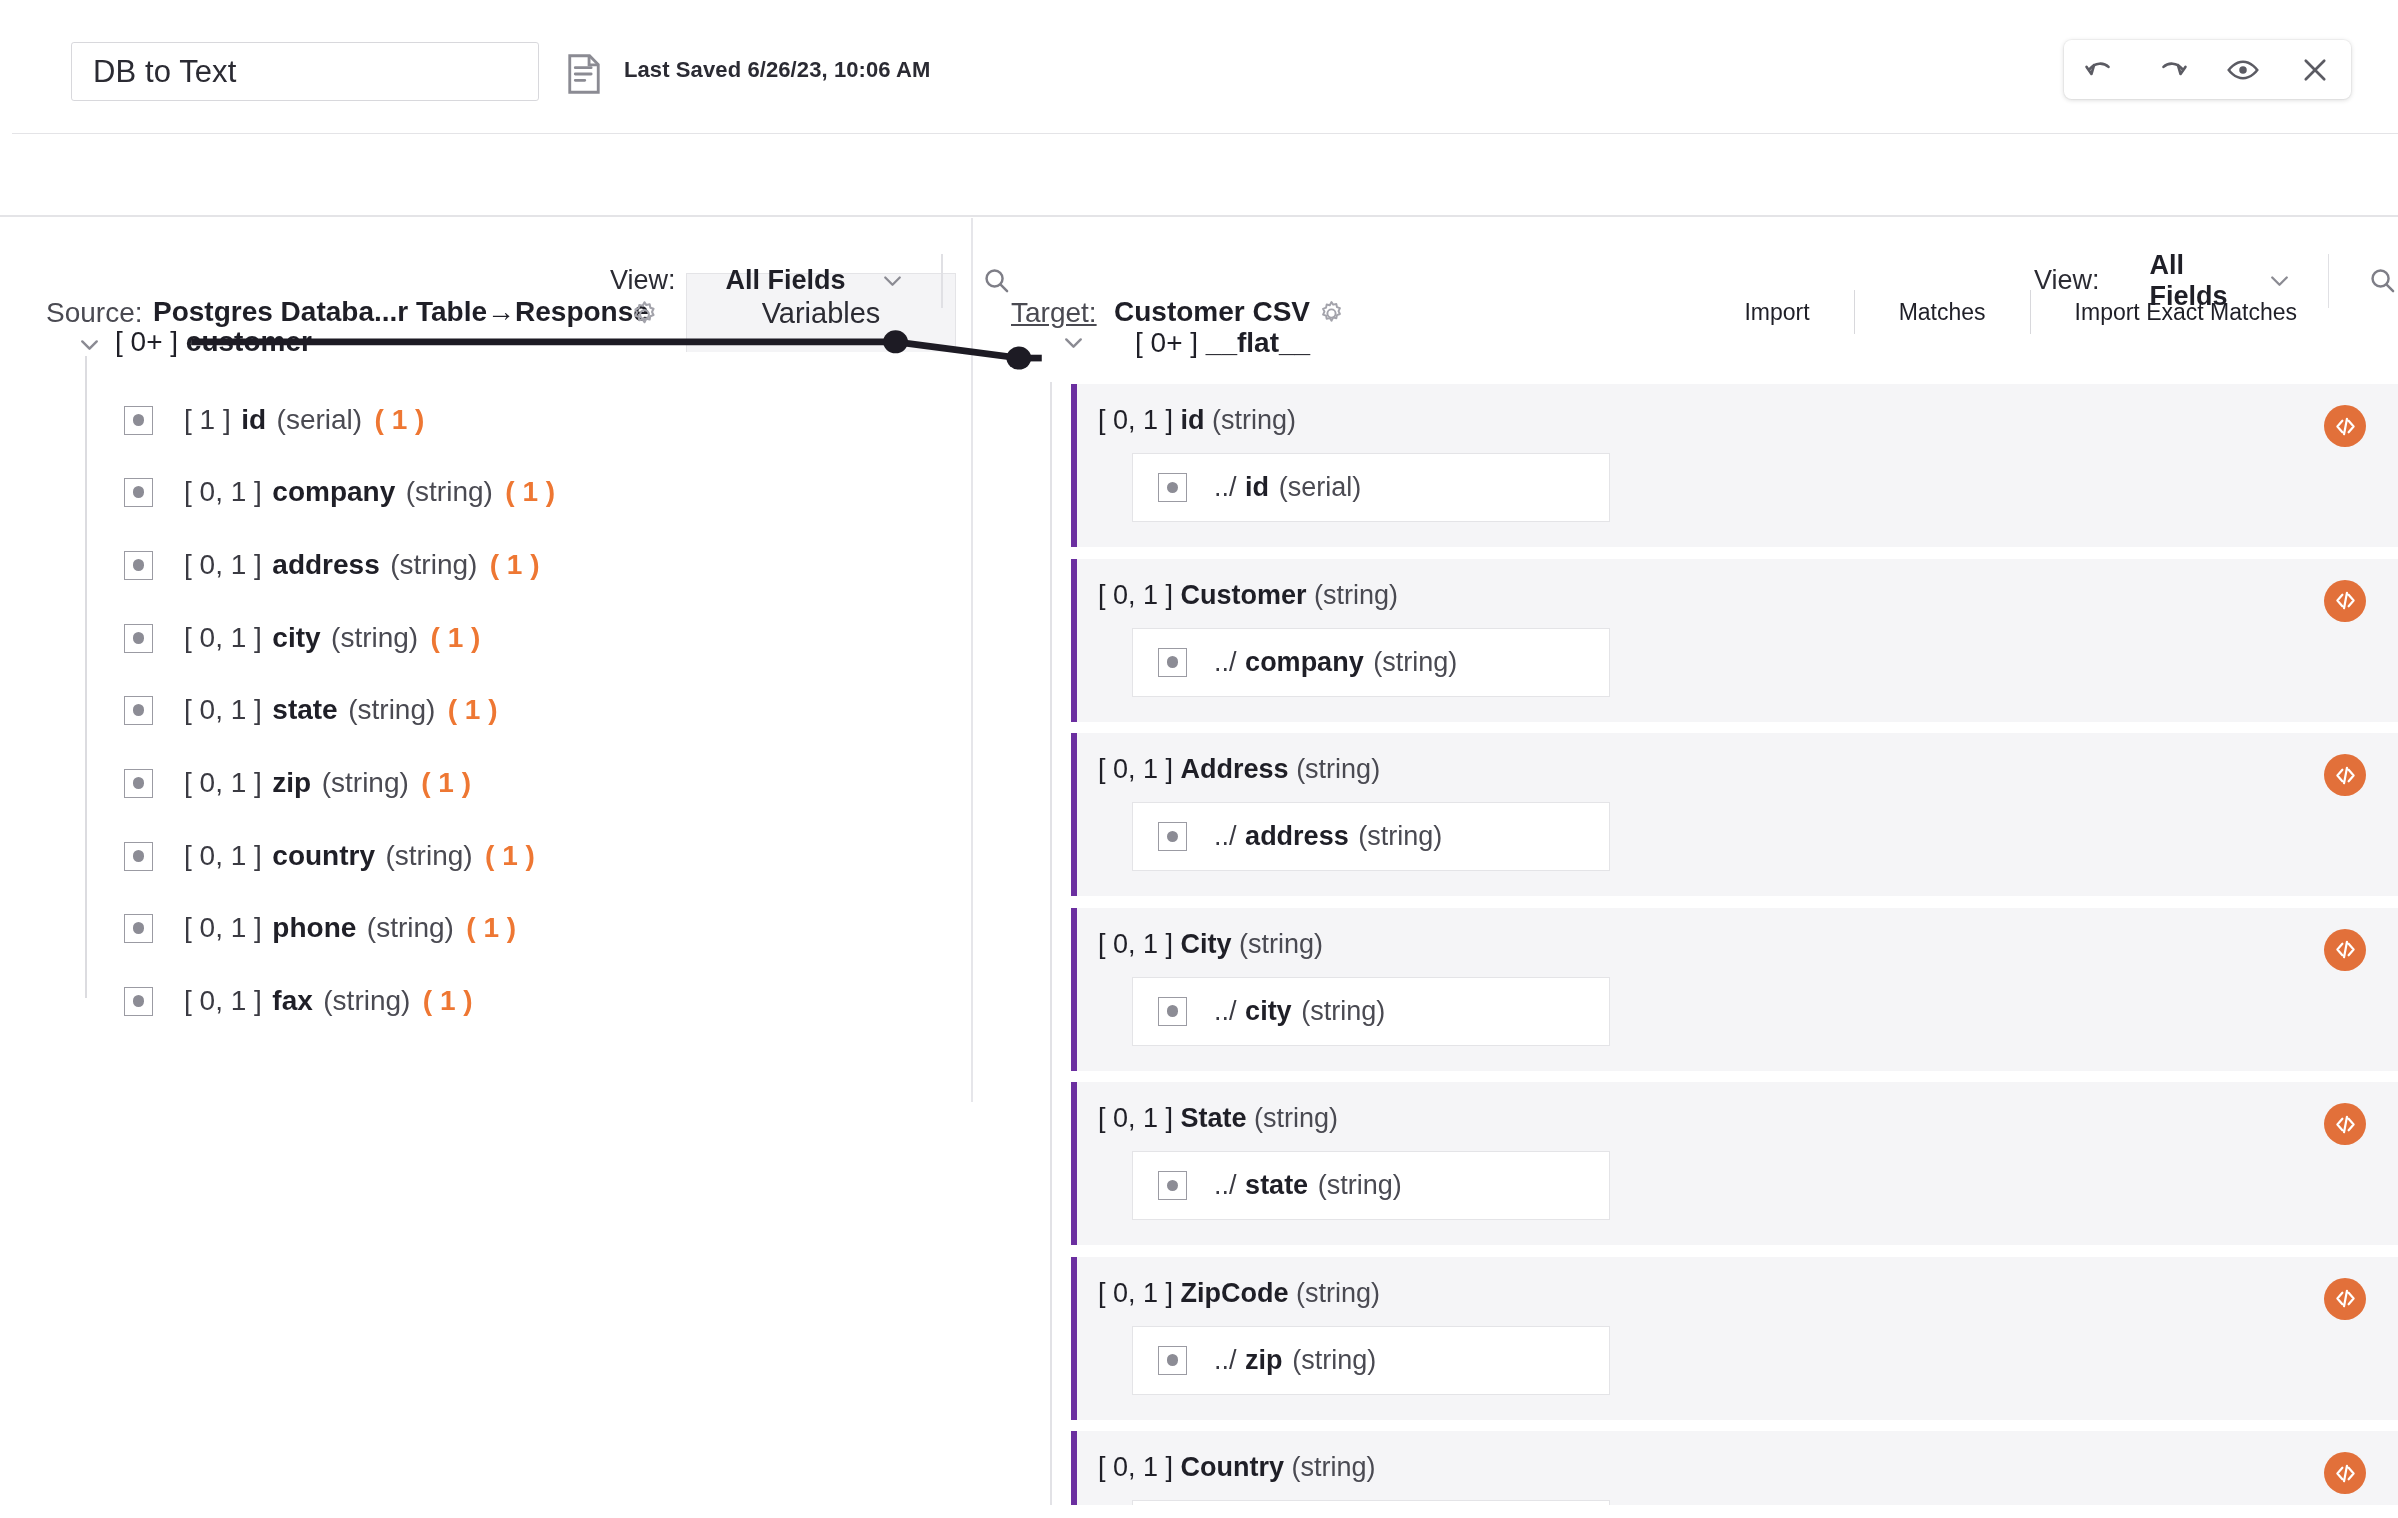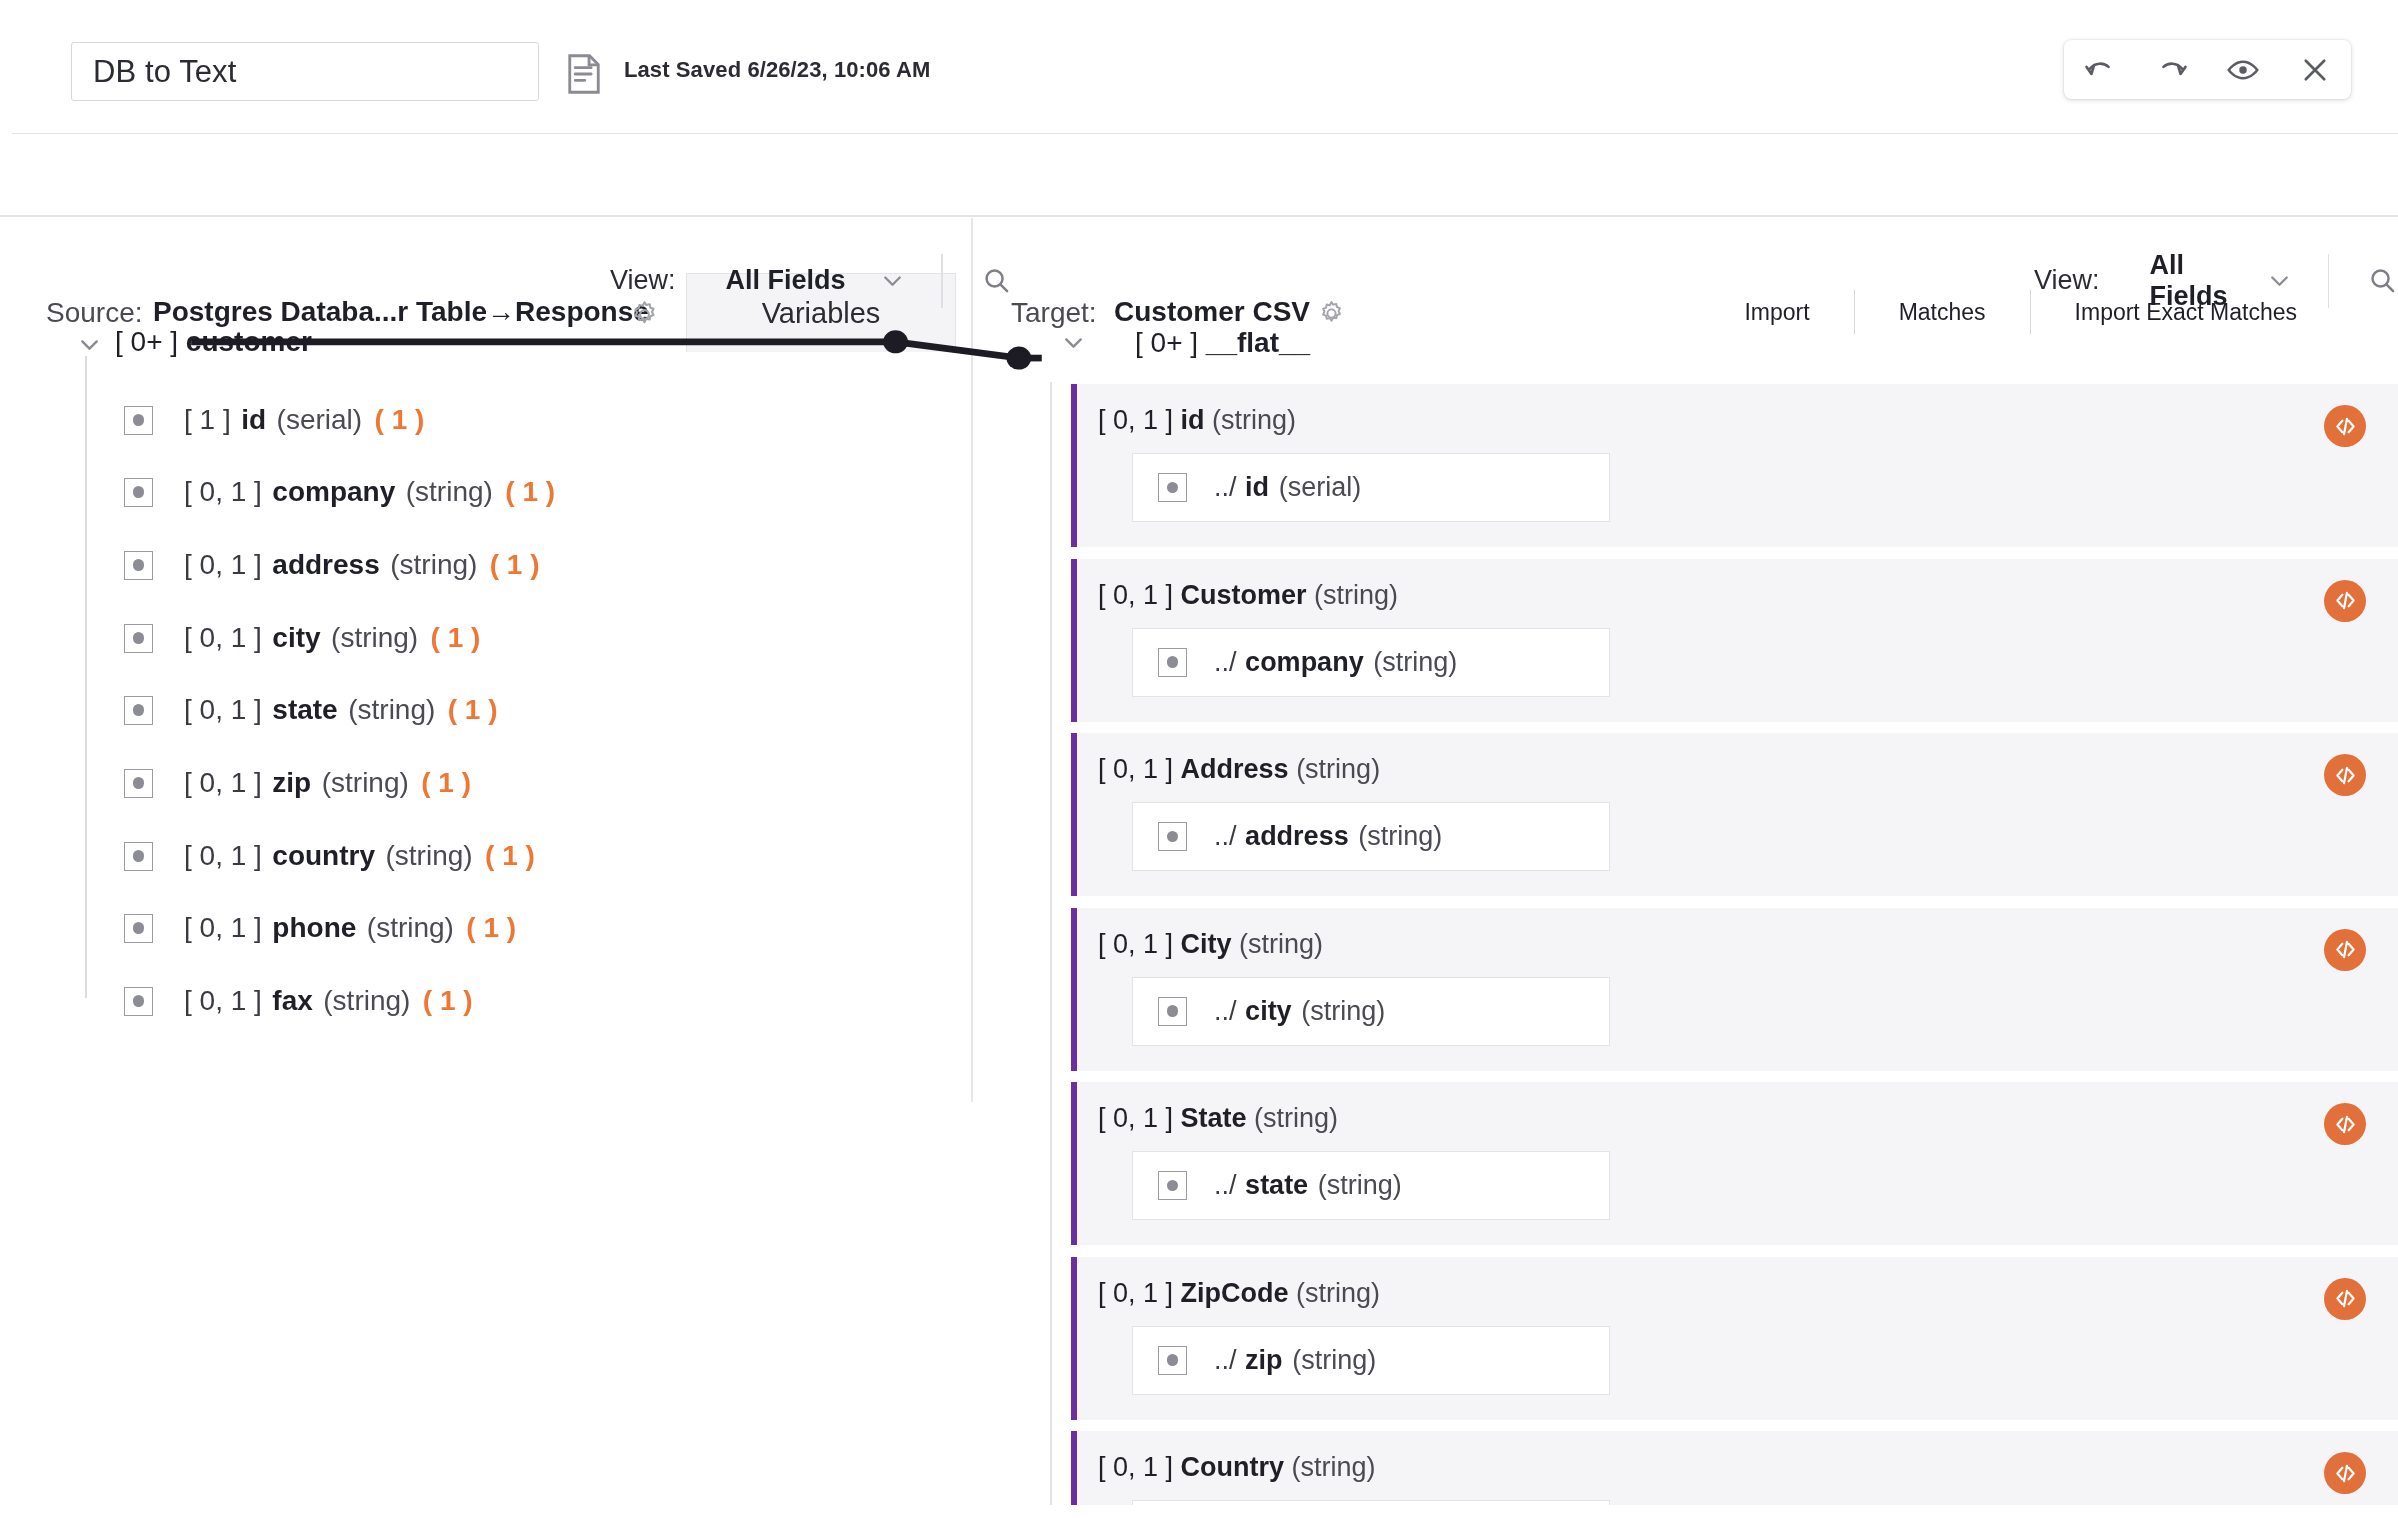--- a/index.html
+++ b/index.html
@@ -57,21 +57,21 @@
   .src-gear { position: absolute; left: 629px; top: 163px; width: 31px; height: 31px; cursor:pointer; }
 
   .tab-variables {
     position: absolute; left: 686px; top: 137px; width: 270px; height: 79px;
     background: #f4f4f6; border-left: 1px solid #e4e4e7; border-right: 1px solid #e4e4e7;
     border-top: 1px solid #e4e4e7;
     display: flex; align-items: center; justify-content: center;
     font-size: 29px; color: #2b2b33; cursor: pointer;
   }
 
-  .tgt-label { position: absolute; left: 1011px; top: 161px; font-size: 28px; color: #4a4a52; }
+  .tgt-label { position: absolute; left: 1011px; top: 161px; font-size: 28px; color: #4a4a52; text-decoration: underline; }
   .tgt-value { position: absolute; left: 1114px; top: 160px; font-size: 28px; color: #1f1f27; font-weight: 600; }
   .tgt-gear { position: absolute; left: 1317px; top: 163px; width: 29px; height: 29px; cursor:pointer; }
 
   .topactions { position: absolute; right: 57px; top: 153px; display: flex; align-items: center; }
   .topactions .act {
     font-size: 23px; color: #1f1f27; padding: 0 44px; cursor: pointer; line-height: 46px;
   }
   .topactions .sep { width: 1px; height: 44px; background: #d8d8dc; }
 
   

